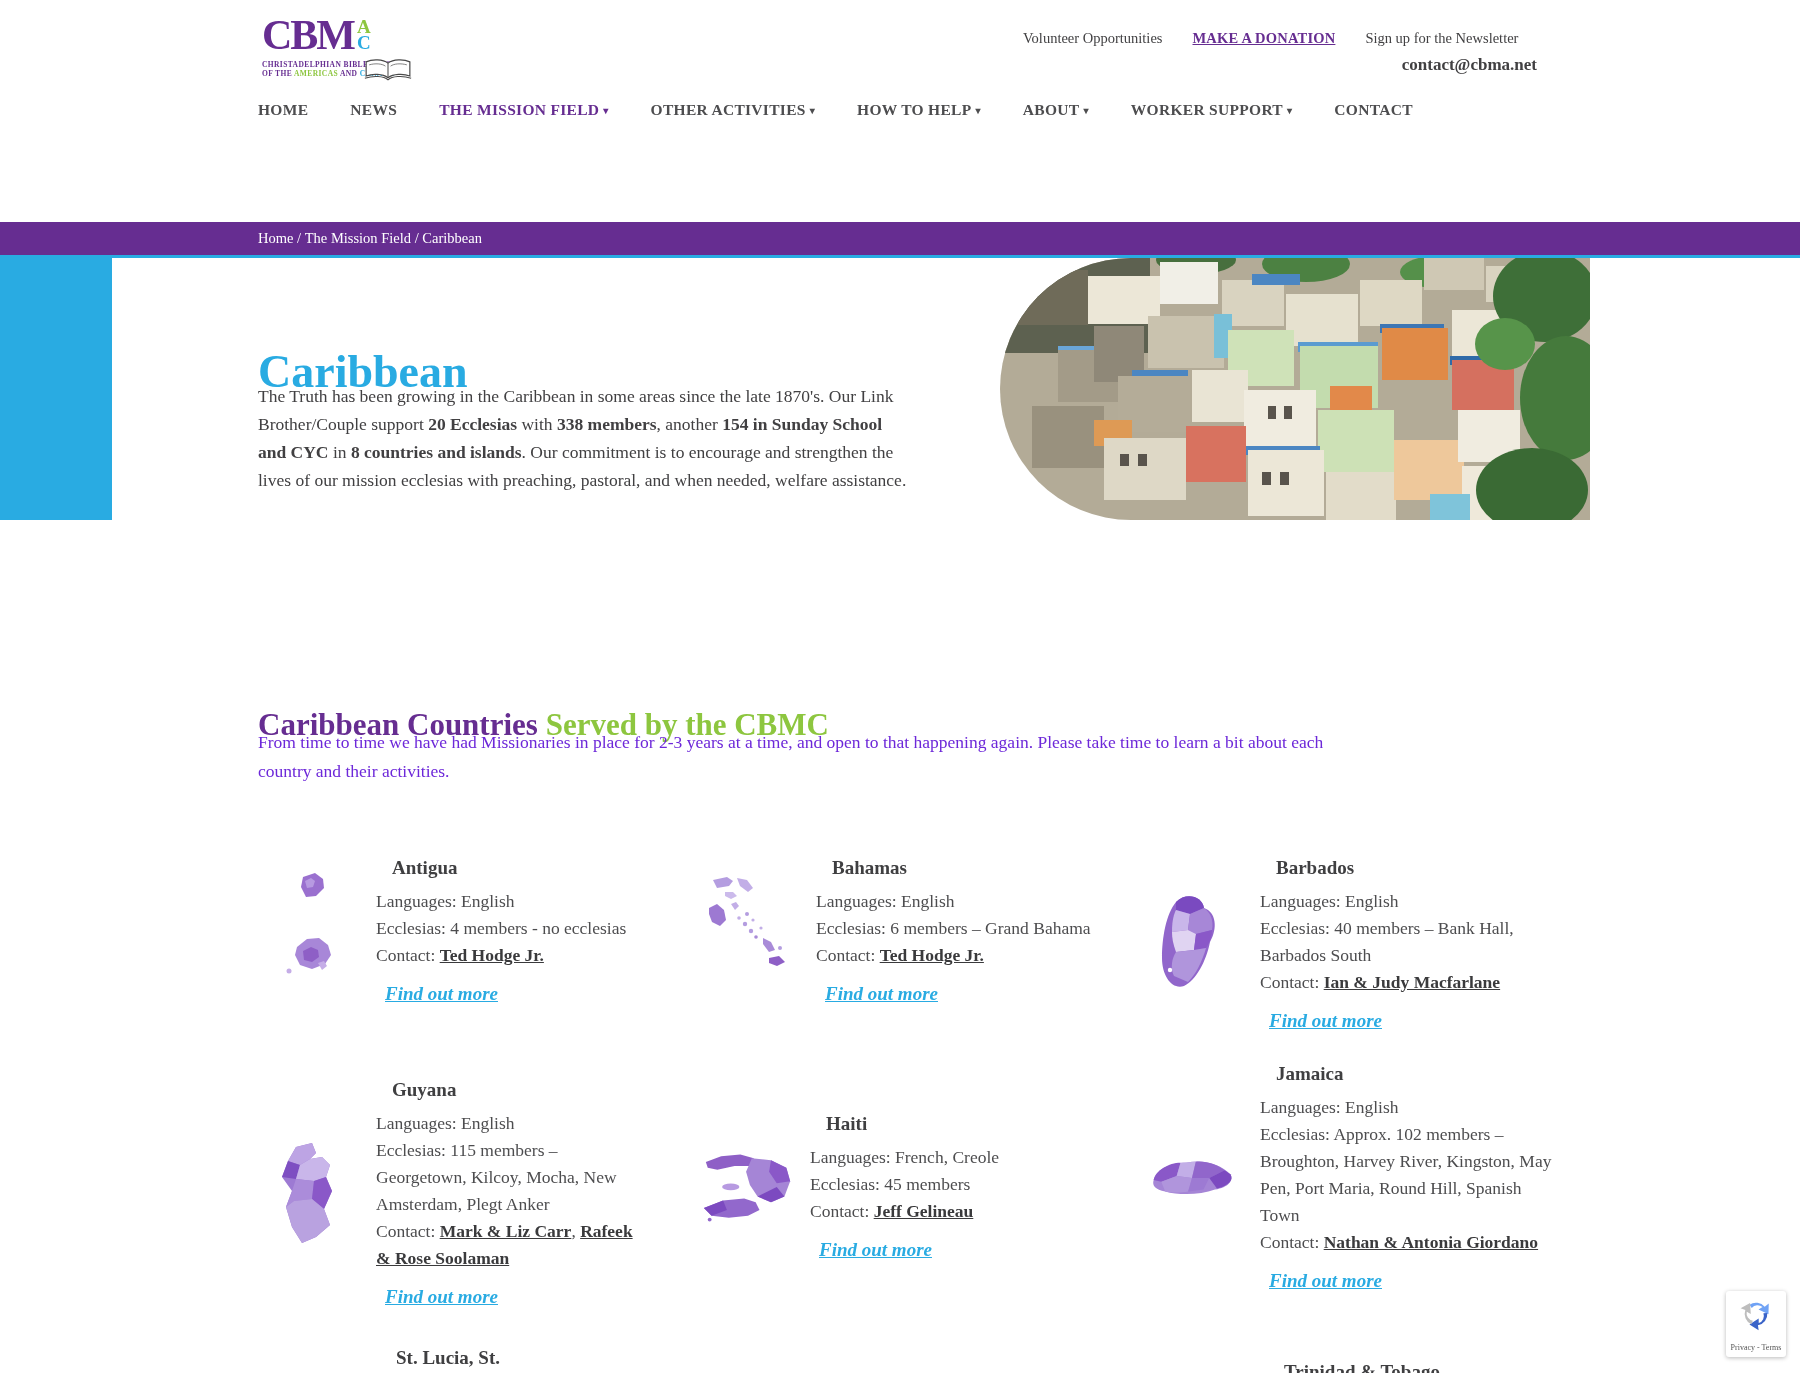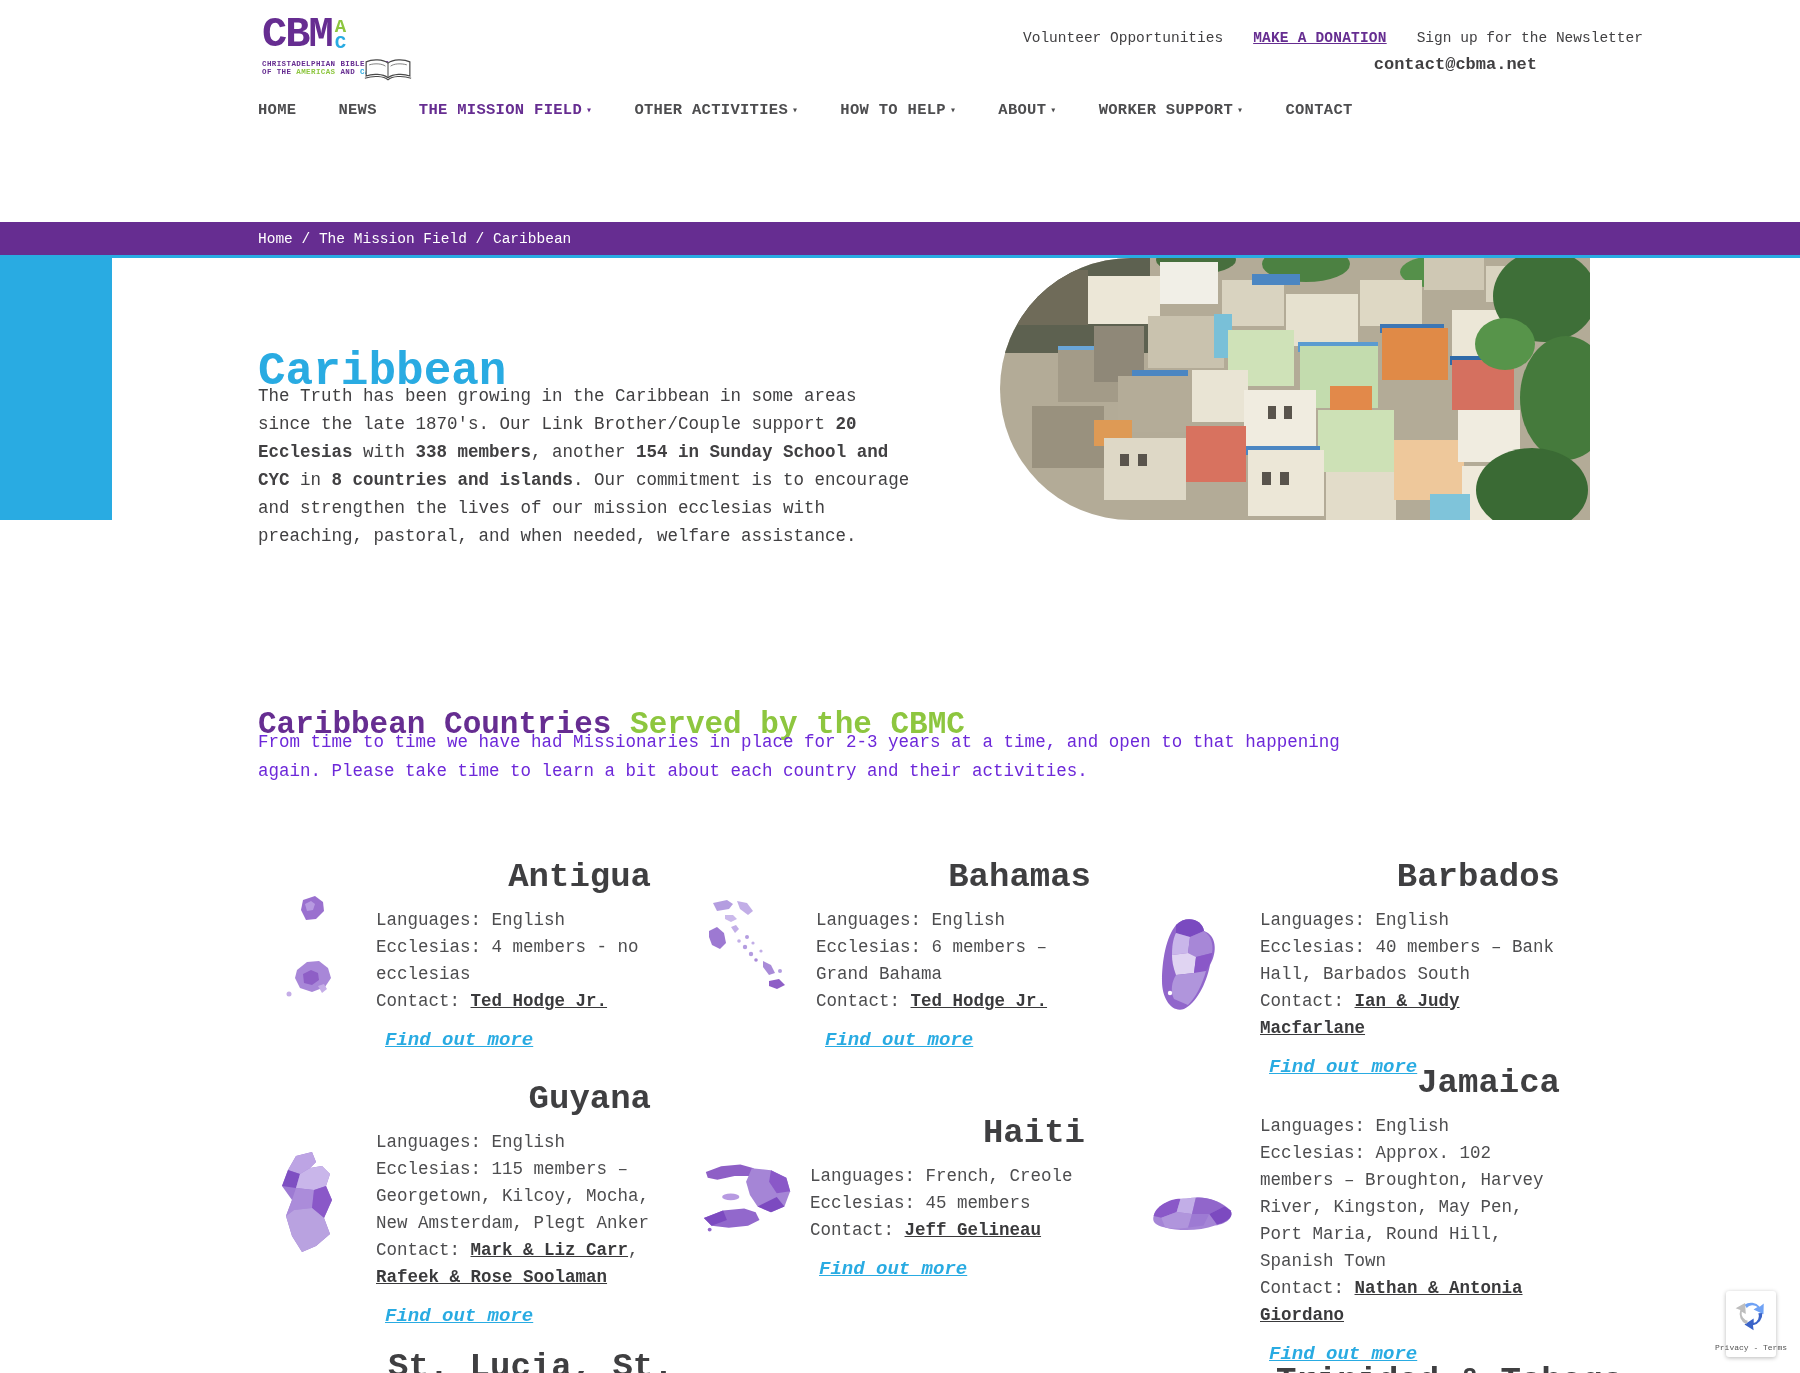--- a/index.html
+++ b/index.html
@@ -1,17 +1,17 @@
 <!DOCTYPE html>
 <html><head>
 <meta charset="utf-8">
 <style>
   html,body{margin:0;padding:0;background:#ffffff;}
   #page{position:relative;width:1800px;height:1373px;background:#ffffff;overflow:hidden;
-        font-family:Liberation Mono, monospace;color:#414042;}
+        font-family:Liberation Serif, serif;color:#414042;}
   a{cursor:pointer;}
   b{font-weight:700;}
 
   
   .logo{position:absolute;left:262px;top:16px;width:200px;}
   .logo-row{display:flex;align-items:flex-start;line-height:1;}
   .logo-cbm{font-size:42px;font-weight:800;color:#662d91;letter-spacing:-2px;line-height:0.95;}
   .logo-stack{display:flex;flex-direction:column;margin-left:3px;margin-top:3px;}
   .logo-a{color:#8dc63f;font-weight:800;font-size:19px;line-height:0.85;}
   .logo-c{color:#29abe2;font-weight:800;font-size:19px;line-height:0.85;}
@@ -50,28 +50,28 @@
   .section-title .purple{color:#662d91}
   .section-title .green{color:#8dc63f}
   .section-intro{position:absolute;left:258px;top:728px;width:1105px;font-size:17.5px;line-height:29px;color:#6d28d9;margin:0;}
 
   
   .card{position:absolute;display:flex;align-items:center;gap:22px;}
   .map-box{width:92px;display:flex;justify-content:center;flex-shrink:0;}
   .card-text{display:block;}
   .w-narrow{width:275px;}
   .w-wide{width:300px;}
-  .card-title{font-size:34px;font-weight:700;color:#3f3f41;margin:0 0 8px 8px;line-height:1.25;text-align:right;}
+  .card-title{font-size:19px;font-weight:700;color:#3f3f41;margin:0 0 8px 16px;line-height:1.25;}
   .card-line{font-size:17.5px;line-height:27px;color:#4d4d4f;}
   .contact-link{color:#3a3a3c;font-weight:700;text-decoration:underline;}
   .find-link{display:inline-block;margin-top:14px;font-size:19px;font-style:italic;font-weight:600;color:#29abe2;text-decoration:underline;margin-left:9px;}
   .partial-title{position:absolute;}
 
   
-  .recaptcha{position:absolute;left:1726px;top:1291px;width:50px;height:66px;background:#fff;border-radius:3px;
+  .recaptcha{position:absolute;left:1726px;top:1291px;width:60px;height:66px;background:#fff;border-radius:3px;
              box-shadow:0 1px 4px rgba(0,0,0,0.28);display:flex;flex-direction:column;align-items:center;
              justify-content:space-between;padding:6px 2px 5px 2px;box-sizing:border-box;}
   .recaptcha svg{width:34px;height:34px;}
   .recaptcha-text{font-size:8px;color:#545454;white-space:nowrap;}
 </style>
 </head>
 <body>
 
 <div id="page">
 

